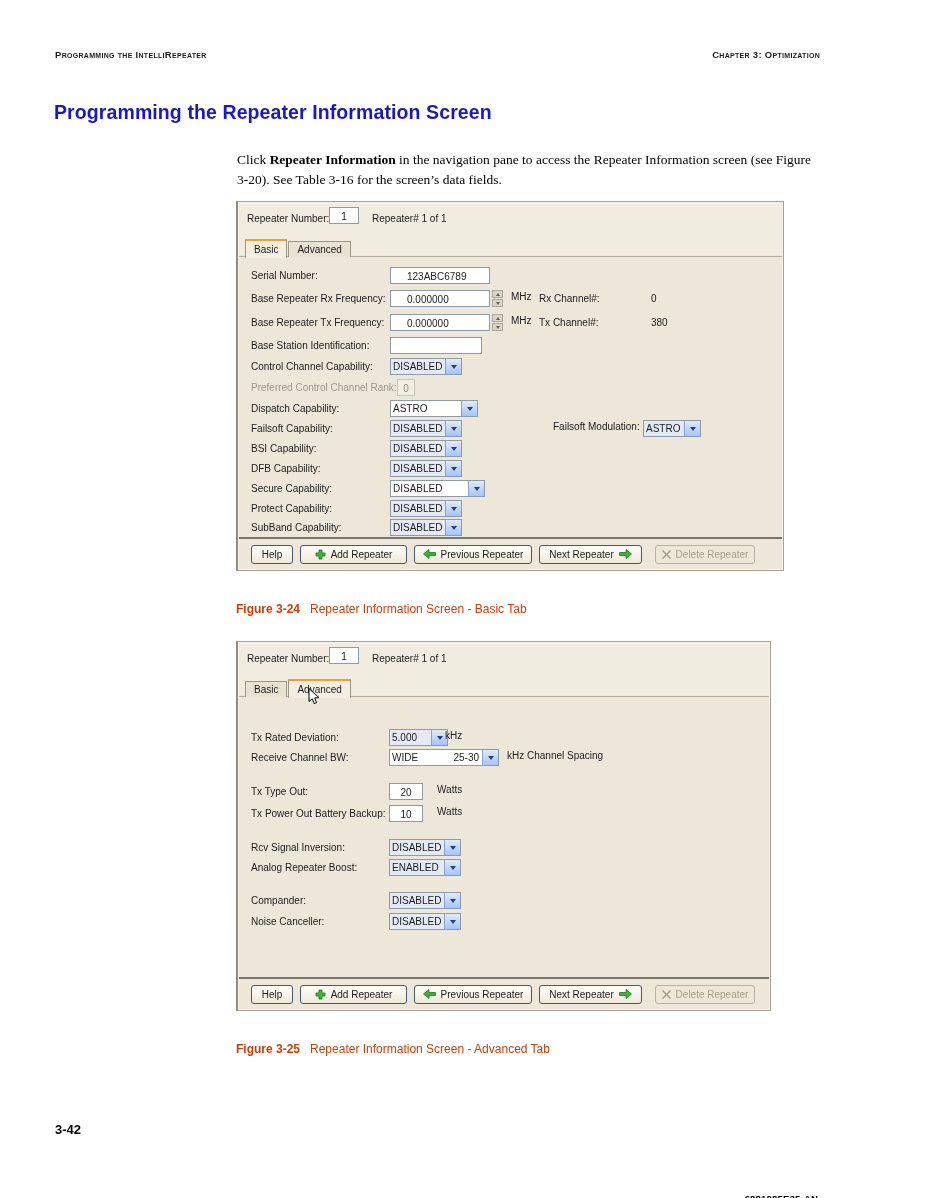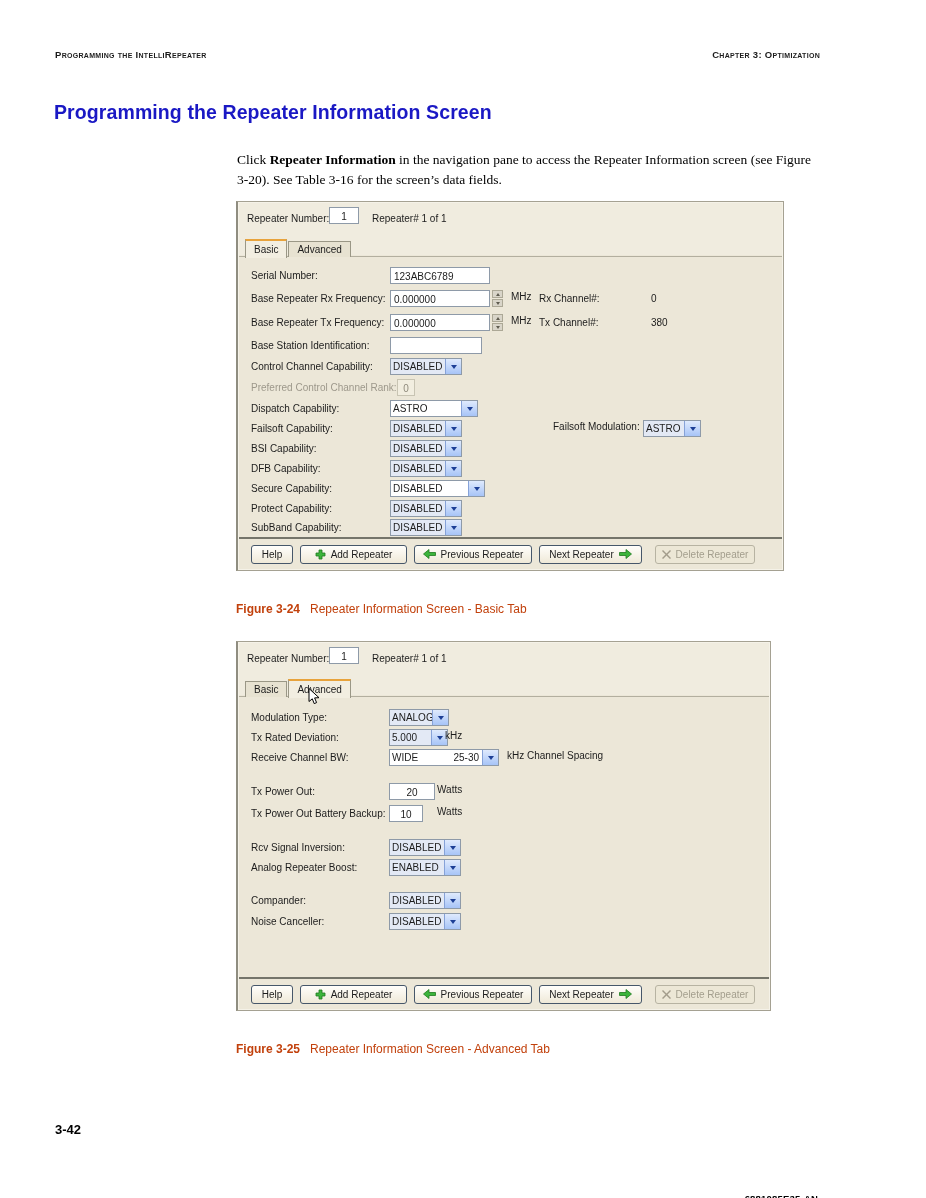--- a/index.html
+++ b/index.html
@@ -48,21 +48,21 @@
   .panel{position:absolute;left:1px;top:54px;right:1px;bottom:33px;background:#ece7d8;
          border-top:1px solid #b3af9f;}
   .row{position:absolute;left:0;right:0;height:18px;}
   .fl{position:absolute;left:12px;top:3px;white-space:nowrap;}
   .fl.gray{color:#9d988b;}
   .unit{position:absolute;top:1px;white-space:nowrap;}
   .chanlab{position:absolute;left:300px;top:3px;white-space:nowrap;}
   .chanval{position:absolute;left:412px;top:3px;white-space:nowrap;}
 
   .tb{position:absolute;height:17px;background:#fff;border:1px solid #8e9aa8;
-      line-height:17px;padding:0 3px;box-sizing:border-box;}
+      line-height:17px;padding:0 16px;box-sizing:border-box;}
   .tb.center{text-align:center;padding:0;}
   .tb.disabled{border-color:#c8c4b3;background:#f2eee0;color:#8f8a7c;}
 
   .combo{position:absolute;height:17px;background:#fff;border:1px solid #8e9aa8;
          display:flex;align-items:stretch;box-sizing:border-box;}
   .combo.tint{background:#e3e9f5;}
   .combo .val{flex:1;line-height:15px;padding:0 2px;white-space:nowrap;overflow:hidden;}
   .combo .val2{line-height:15px;padding:0 3px 16px 12px;white-space:nowrap;}
   .cbtn{width:15px;background:linear-gradient(#dfeafd,#a7c4f7);border-left:1px solid #86a2d8;
         display:flex;align-items:center;justify-content:center;}
@@ -299,29 +299,20 @@
       <div class="tab">Basic</div>
       <div class="tab active">Advanced</div>
     </div>
     <span class="cursor" style="left:70px;top:46px">
       <svg width="12" height="17" viewBox="0 0 12 17">
           <path d="M1 0.5 L1 13.5 L4.3 10.8 L6.2 15.6 L8.6 14.6 L6.6 9.9 L11 9.7 Z" fill="#fff" stroke="#000" stroke-width="1"></path>
         </svg>
     </span>
     <div class="panel">
 
-      <div class="row" style="top:12px">
-        <span class="fl">Modulation Type:</span>
-        <div class="combo tint" style="left:150px;width:60px">
-          <span class="val">ANALOG</span>
-          <span class="cbtn">
-              <i></i>
-            </span>
-        </div>
-      </div>
 
       <div class="row" style="top:32px">
         <span class="fl">Tx Rated Deviation:</span>
         <div class="combo tint" style="left:150px;width:59px">
           <span class="val">5.000</span>
           <span class="cbtn">
               <i></i>
             </span>
         </div>
         <span class="unit" style="left:206px">kHz</span>
@@ -333,22 +324,22 @@
           <span class="val">WIDE</span>
           <span class="val2">25-30</span>
           <span class="cbtn">
               <i></i>
             </span>
         </div>
         <span class="unit" style="left:268px">kHz Channel Spacing</span>
       </div>
 
       <div class="row" style="top:86px">
-        <span class="fl">Tx Power Out:</span>
-        <div class="tb center" style="left:150px;width:46px">20</div>
+        <span class="fl">Tx Type Out:</span>
+        <div class="tb center" style="left:150px;width:34px">20</div>
         <span class="unit" style="left:198px">Watts</span>
       </div>
 
       <div class="row" style="top:108px">
         <span class="fl">Tx Power Out Battery Backup:</span>
         <div class="tb center" style="left:150px;width:34px">10</div>
         <span class="unit" style="left:198px">Watts</span>
       </div>
 
       <div class="row" style="top:142px">

